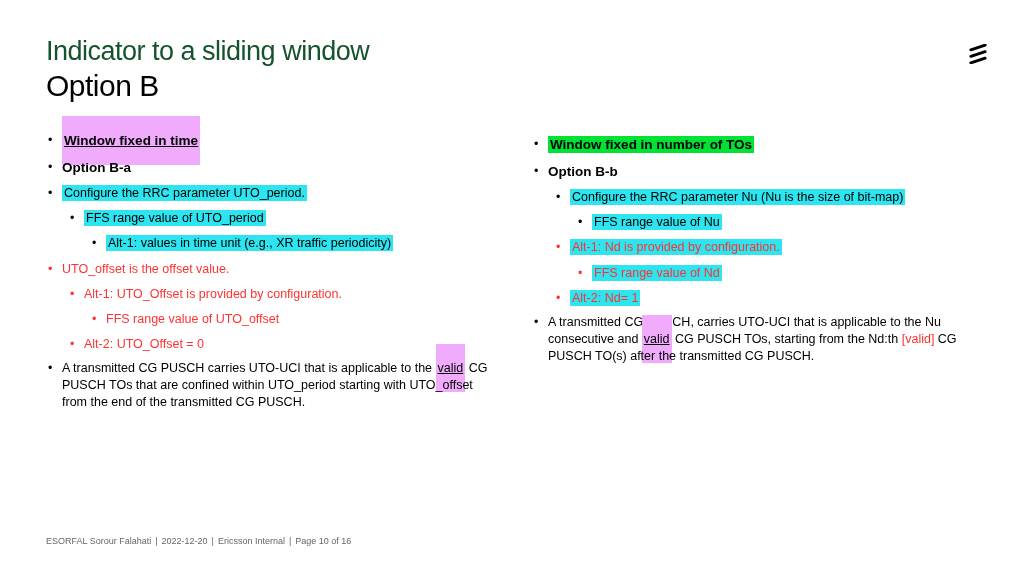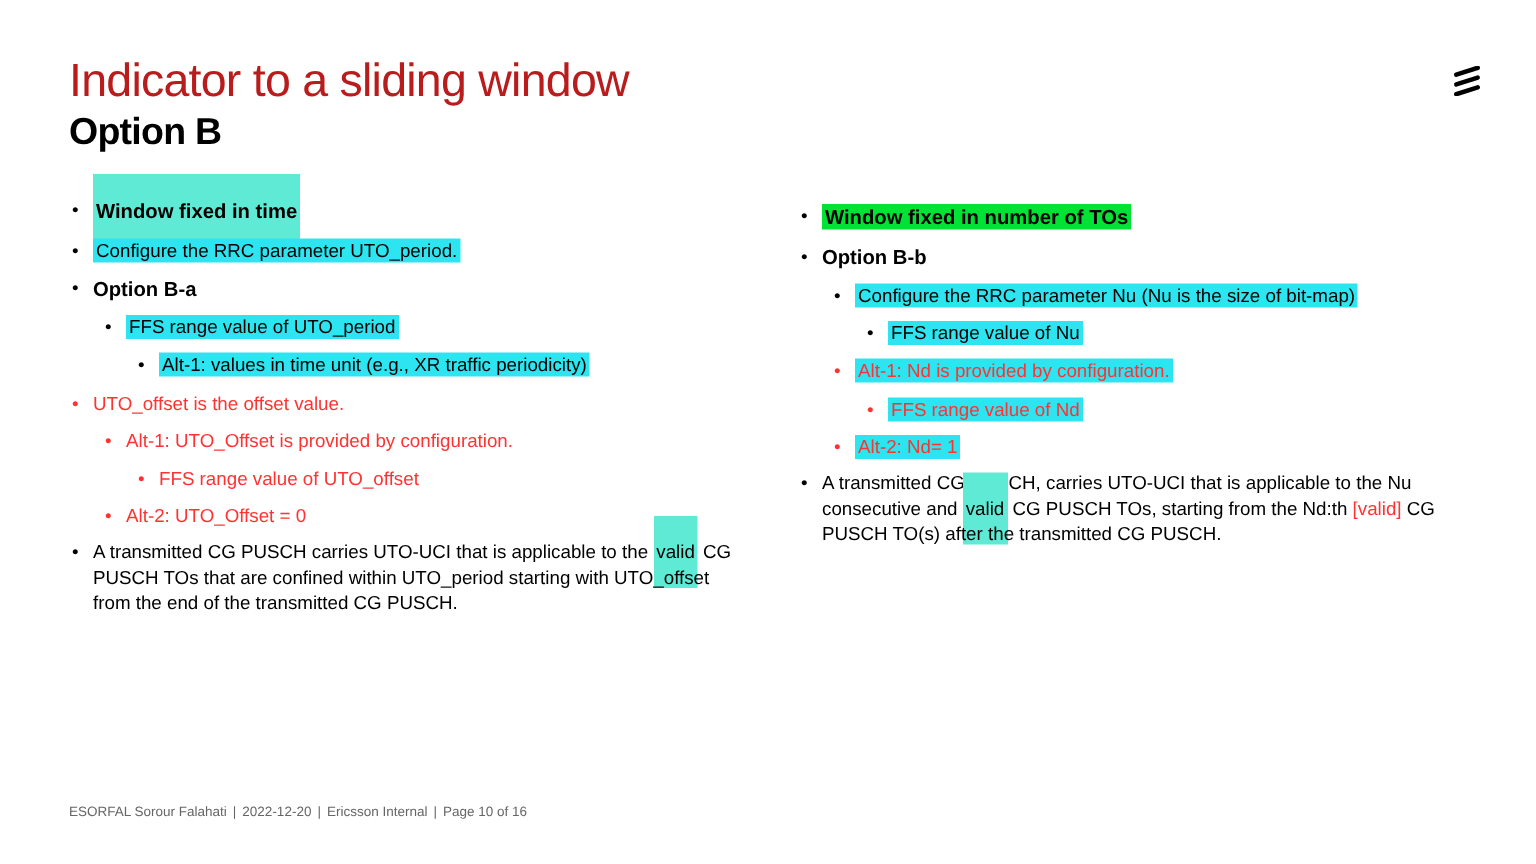--- a/index.html
+++ b/index.html
@@ -18,29 +18,29 @@
     position: relative;
   }
   .logo {
     position: absolute;
     top: 44px;
     right: 36px;
     width: 20px;
     height: 20px;
   }
   .title {
-    font-size: 31px;
+    font-size: 27px;
     font-weight: 300;
-    color: #b91c1c;
+    color: #14532d;
     letter-spacing: -0.5px;
     margin-bottom: 2px;
   }
   .subtitle {
-    font-size: 25px;
-    font-weight: 700;
+    font-size: 30px;
+    font-weight: 400;
     color: #000;
     letter-spacing: -0.5px;
     margin-bottom: 28px;
   }
   .columns {
     display: flex;
     gap: 40px;
   }
   .col {
     flex: 1;
@@ -55,21 +55,21 @@
     position: absolute;
     left: 2px;
     top: 0;
     color: #000;
   }
   li.red-bullet::before { color: #ff3232; }
   .l1 { margin-left: 0; }
   .l2 { margin-left: 22px; }
   .l3 { margin-left: 44px; }
   .bold { font-weight: 700; font-size: 13.5px; }
-  .hl-yellow { background: #5eead4; padding: 17px 2px; }
+  .hl-yellow { background: #f0abfc; padding: 17px 2px; text-decoration: underline; }
   .hl-green { background: #00e234; padding: 1px 2px; }
   .hl-cyan { background: #2ce5f0; padding: 1px 2px; }
   .red-text { color: #ff3232; }
   .para { font-size: 12.5px; line-height: 1.35; }
   .footer {
     position: absolute;
     bottom: 30px;
     left: 46px;
     font-size: 9px;
     color: #666;
@@ -92,22 +92,22 @@
   </div>
 
   <div class="title">Indicator to a sliding window</div>
   <div class="subtitle">Option B</div>
 
   <div class="columns">
 
     <div class="col">
       <ul>
         <li class="l1"><span class="bold hl-yellow">Window fixed in time</span></li>
+        <li class="l1"><span class="bold">Option B-a</span></li>
         <li class="l1"><span class="hl-cyan">Configure the RRC parameter UTO_period.</span></li>
-        <li class="l1"><span class="bold">Option B-a</span></li>
         <li class="l2"><span class="hl-cyan">FFS range value of UTO_period</span></li>
         <li class="l3"><span class="hl-cyan">Alt-1: values in time unit (e.g., XR traffic periodicity)</span></li>
         <li class="l1 red-bullet"><span class="red-text">UTO_offset is the offset value.</span></li>
         <li class="l2 red-bullet"><span class="red-text">Alt-1: UTO_Offset is provided by configuration.</span></li>
         <li class="l3 red-bullet"><span class="red-text">FFS range value of UTO_offset</span></li>
         <li class="l2 red-bullet"><span class="red-text">Alt-2: UTO_Offset = 0</span></li>
         <li class="l1 para"><span>A transmitted CG PUSCH carries UTO-UCI that is applicable to the </span><span class="hl-yellow">valid</span><span> CG PUSCH TOs that are confined within UTO_period starting with UTO_offset from the end of the transmitted CG PUSCH.</span></li>
       </ul>
     </div>
 

